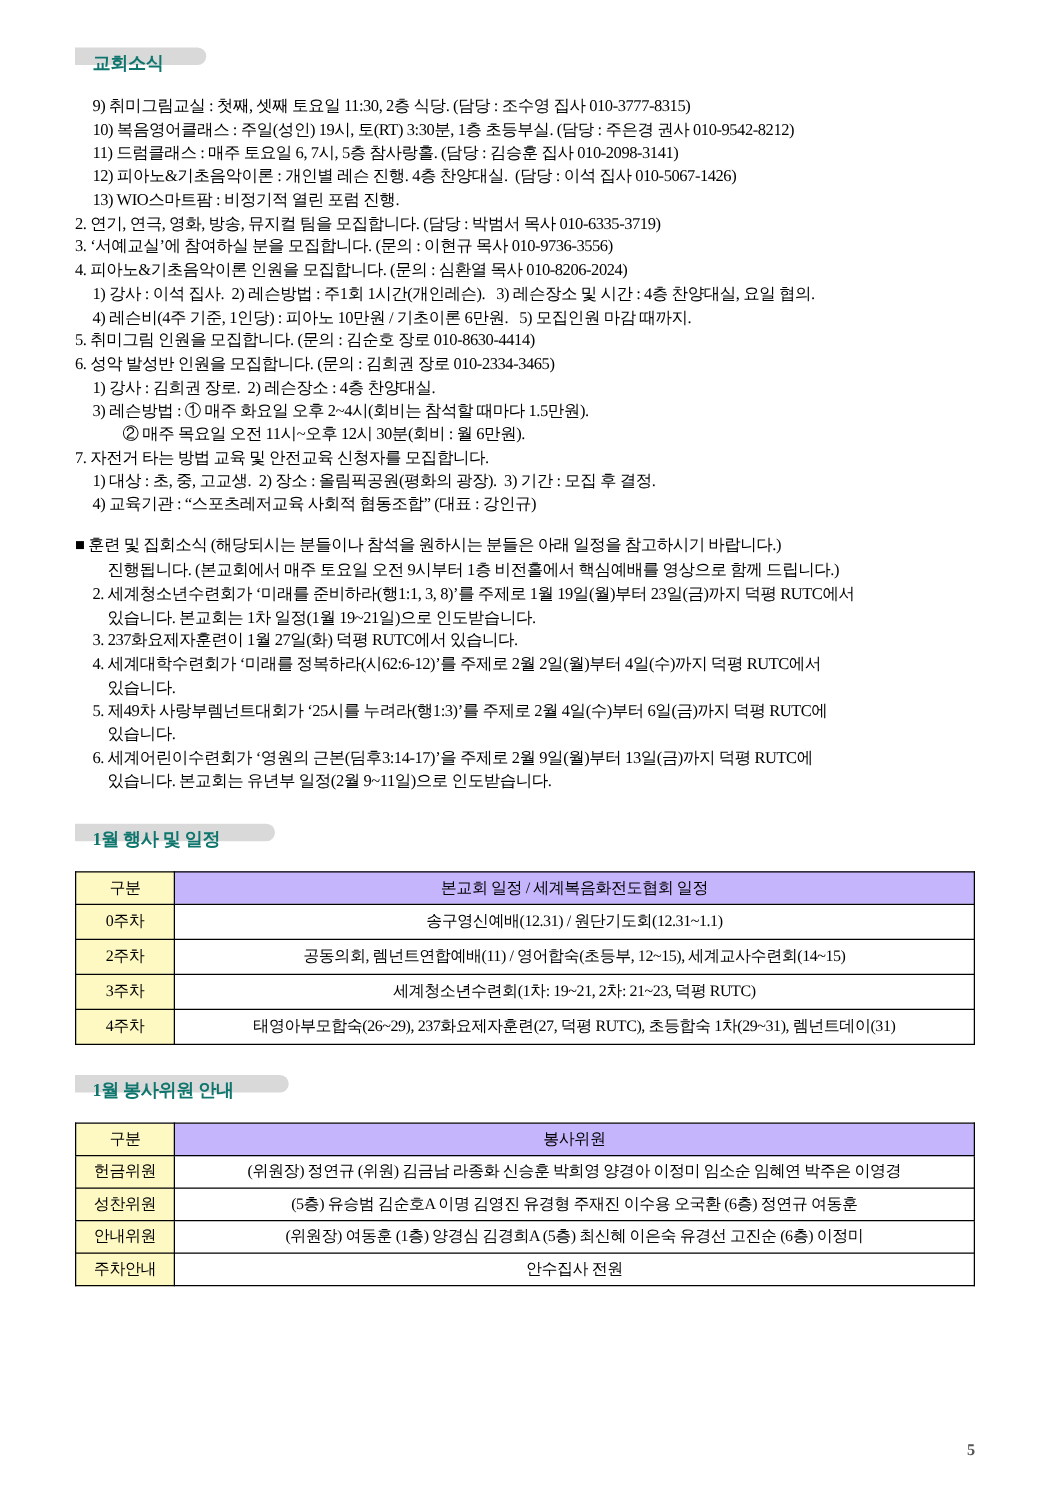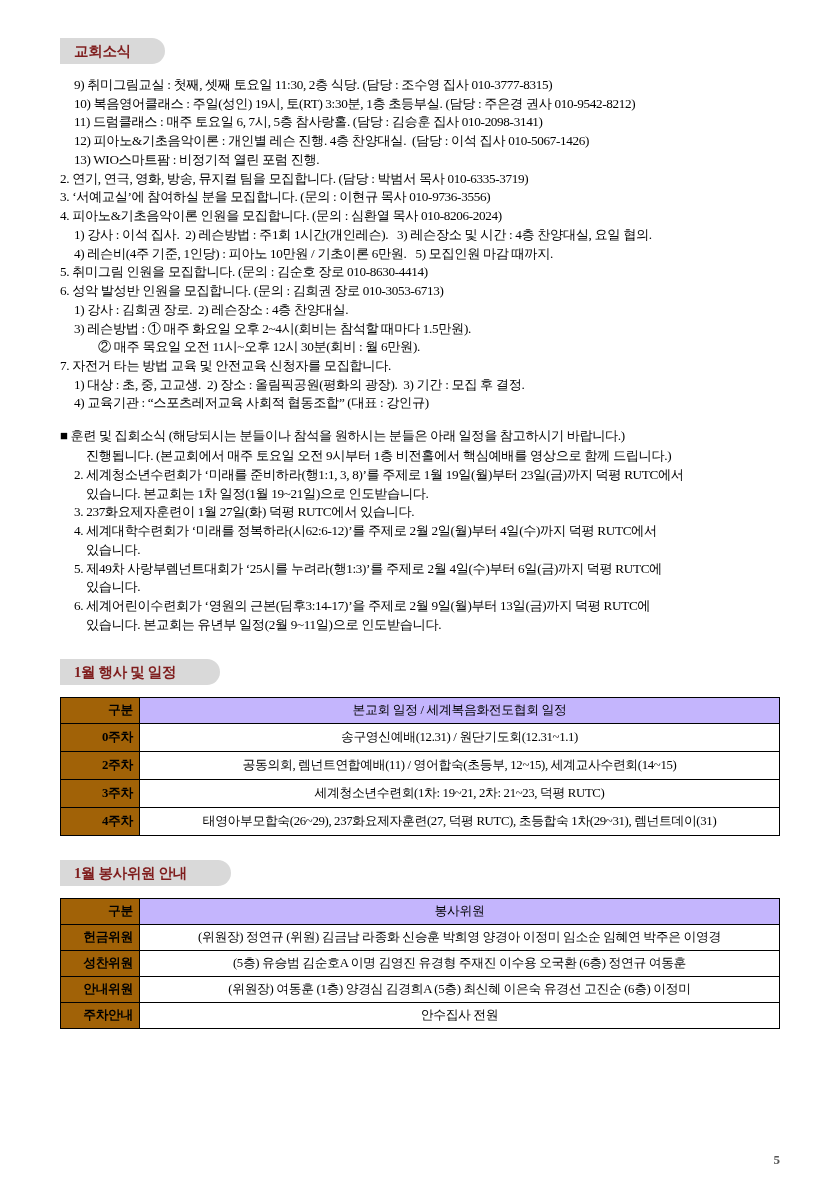--- a/index.html
+++ b/index.html
@@ -25,26 +25,26 @@
 
   
   .section-head {
     position: relative;
     height: 26px;
     margin-bottom: 12px;
   }
   .section-head .tab {
     display: inline-block;
     background: #d9d9d9;
-    height: 26px;
+    height: 14px;
     line-height: 26px;
     padding: 0 34px 0 14px;
     font-size: 14.5px;
     font-weight: bold;
-    color: #7f1d1d;
+    color: #0f766e;
     border-radius: 0 13px 13px 0;
     letter-spacing: -0.3px;
   }
   .section-head.wide .tab {
     padding-right: 44px;
   }
 
   
   .block {
     font-size: 13.2px;
@@ -81,23 +81,22 @@
     border: 1px solid #000000;
     padding: 4px 6px;
     vertical-align: middle;
   }
   table th {
     background: #c4b5fd;
     font-weight: normal;
   }
   .col-label {
     width: 66px;
-    text-align: right;
-    background: #a16207;
-    font-weight: bold;
+    text-align: center;
+    background: #fef9c3;
   }
   .col-body {
     text-align: center;
   }
   .multi {
     line-height: 1.5;
   }
 
   
   .page-number {
@@ -123,21 +122,21 @@
       <div class="line ind1">10) 복음영어클래스 : 주일(성인) 19시, 토(RT) 3:30분, 1층 초등부실. (담당 : 주은경 권사 010-9542-8212)</div>
       <div class="line ind1">11) 드럼클래스 : 매주 토요일 6, 7시, 5층 참사랑홀. (담당 : 김승훈 집사 010-2098-3141)</div>
       <div class="line ind1">12) 피아노&amp;기초음악이론 : 개인별 레슨 진행. 4층 찬양대실.  (담당 : 이석 집사 010-5067-1426)</div>
       <div class="line ind1">13) WIO스마트팜 : 비정기적 열린 포럼 진행.</div>
       <div class="line ind0">2. 연기, 연극, 영화, 방송, 뮤지컬 팀을 모집합니다. (담당 : 박범서 목사 010-6335-3719)</div>
       <div class="line ind0">3. ‘서예교실’에 참여하실 분을 모집합니다. (문의 : 이현규 목사 010-9736-3556)</div>
       <div class="line ind0">4. 피아노&amp;기초음악이론 인원을 모집합니다. (문의 : 심환열 목사 010-8206-2024)</div>
       <div class="line ind1">1) 강사 : 이석 집사.  2) 레슨방법 : 주1회 1시간(개인레슨).   3) 레슨장소 및 시간 : 4층 찬양대실, 요일 협의.</div>
       <div class="line ind1">4) 레슨비(4주 기준, 1인당) : 피아노 10만원 / 기초이론 6만원.   5) 모집인원 마감 때까지.</div>
       <div class="line ind0">5. 취미그림 인원을 모집합니다. (문의 : 김순호 장로 010-8630-4414)</div>
-      <div class="line ind0">6. 성악 발성반 인원을 모집합니다. (문의 : 김희권 장로 010-3053-6713)</div>
+      <div class="line ind0">6. 성악 발성반 인원을 모집합니다. (문의 : 김희권 장로 010-2334-3465)</div>
       <div class="line ind1">1) 강사 : 김희권 장로.  2) 레슨장소 : 4층 찬양대실.</div>
       <div class="line ind1">3) 레슨방법 : ① 매주 화요일 오후 2~4시(회비는 참석할 때마다 1.5만원).</div>
       <div class="line ind3">② 매주 목요일 오전 11시~오후 12시 30분(회비 : 월 6만원).</div>
       <div class="line ind0">7. 자전거 타는 방법 교육 및 안전교육 신청자를 모집합니다.</div>
       <div class="line ind1">1) 대상 : 초, 중, 고교생.  2) 장소 : 올림픽공원(평화의 광장).  3) 기간 : 모집 후 결정.</div>
       <div class="line ind1">4) 교육기관 : “스포츠레저교육 사회적 협동조합” (대표 : 강인규)</div>
     </div>
 
   <div class="notice-head">■ 훈련 및 집회소식 (해당되시는 분들이나 참석을 원하시는 분들은 아래 일정을 참고하시기 바랍니다.)</div>
   <div class="block" id="training-block">

